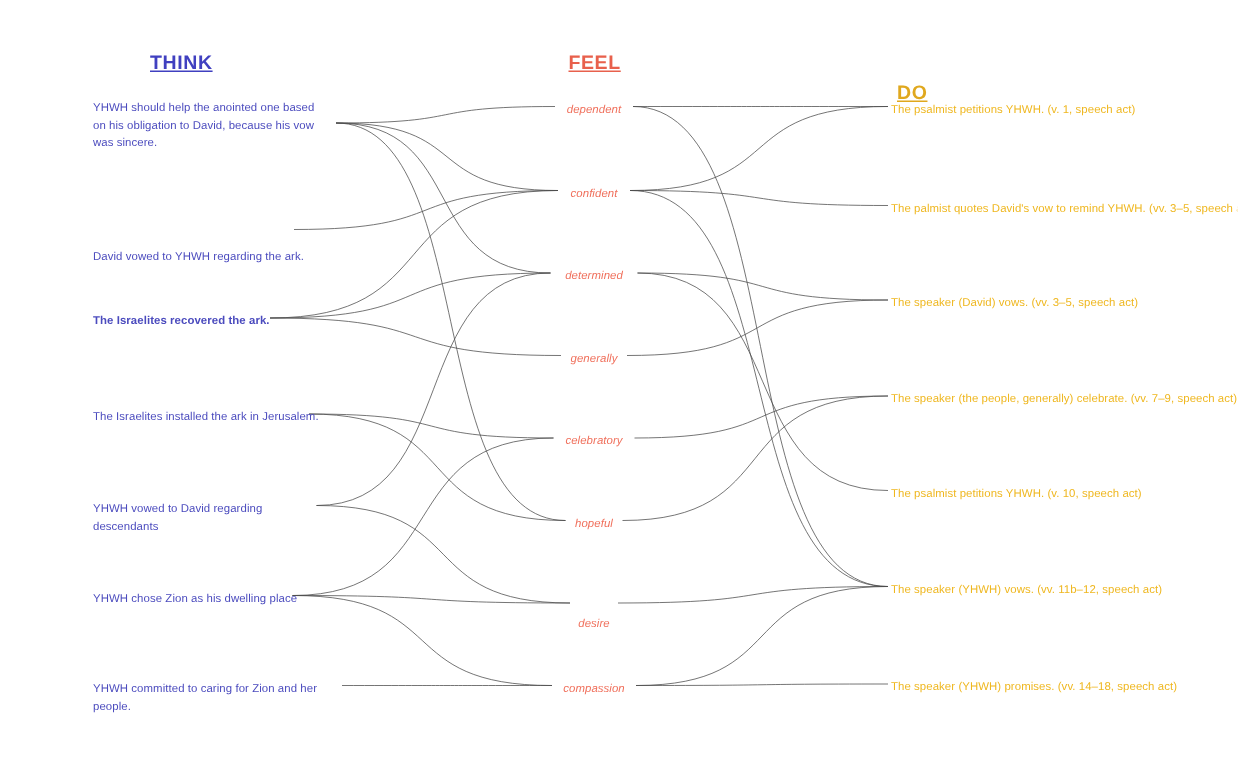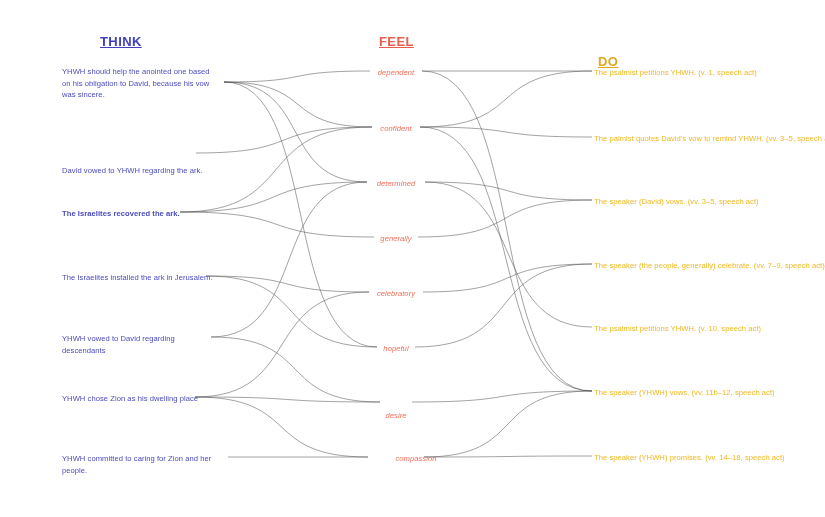--- a/index.html
+++ b/index.html
@@ -110,21 +110,21 @@
       <div class="node think-node" style="left: 62px; top: 453px; width: 152px;">YHWH committed to caring for Zion and her people.</div>
     </div>
   <div id="feel-col">
       <div class="node feel-node" style="left: 396px; top: 67px;">dependent</div>
       <div class="node feel-node" style="left: 396px; top: 123px;">confident</div>
       <div class="node feel-node" style="left: 396px; top: 178px;">determined</div>
       <div class="node feel-node" style="left: 396px; top: 233px;">generally</div>
       <div class="node feel-node" style="left: 396px; top: 288px;">celebratory</div>
       <div class="node feel-node" style="left: 396px; top: 343px;">hopeful</div>
       <div class="node feel-node" style="left: 396px; top: 410px;">desire</div>
-      <div class="node feel-node" style="left: 396px; top: 453px; margin-left: 20px;">compassion</div>
+      <div class="node feel-node" style="left: 396px; top: 453px;">compassion</div>
     </div>
   <div id="do-col">
       <div class="node do-node" style="left: 594px; top: 67px;">The psalmist petitions YHWH. (v. 1, speech act)</div>
       <div class="node do-node" style="left: 594px; top: 133px;">The palmist quotes David's vow to remind YHWH. (vv. 3–5, speech act)</div>
       <div class="node do-node" style="left: 594px; top: 196px;">The speaker (David) vows. (vv. 3–5, speech act)</div>
       <div class="node do-node" style="left: 594px; top: 260px;">The speaker (the people, generally) celebrate. (vv. 7–9, speech act)</div>
       <div class="node do-node" style="left: 594px; top: 323px;">The psalmist petitions YHWH. (v. 10, speech act)</div>
       <div class="node do-node" style="left: 594px; top: 387px;">The speaker (YHWH) vows. (vv. 11b–12, speech act)</div>
       <div class="node do-node" style="left: 594px; top: 452px;">The speaker (YHWH) promises. (vv. 14–18, speech act)</div>
     </div>

